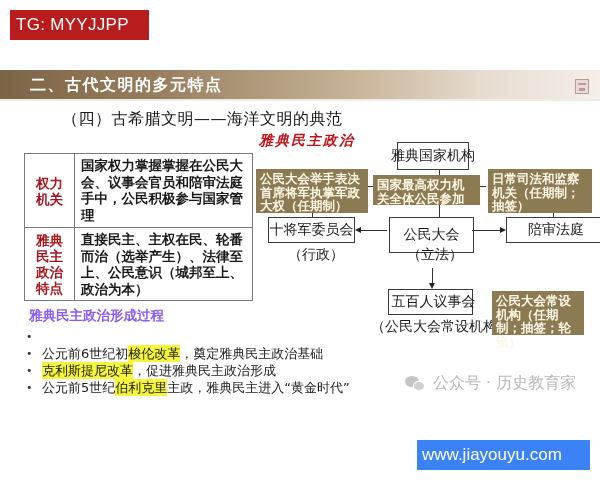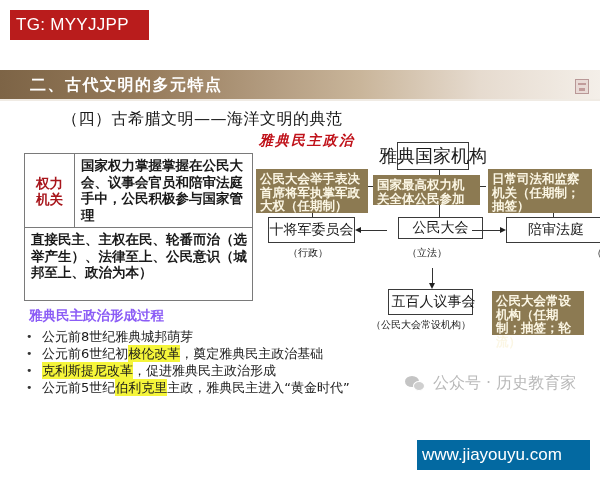--- a/index.html
+++ b/index.html
@@ -71,38 +71,38 @@
   .box {
     position: absolute; background: #ffffff; border: 1px solid #3a3a3a;
     font-family: "DejaVu Serif", "Liberation Serif", serif; color: #1a1a1a;
     display: flex; align-items: center; justify-content: center; font-size: 14px; white-space: nowrap;
   }
   .gbox {
     position: absolute; background: #8c7a52; color: #fbf6e4; font-family: "DejaVu Serif", serif;
     font-weight: bold; font-size: 12.5px; line-height: 13.5px; padding: 3px 4px;
   }
   .note {
-    position: absolute; font-family: "DejaVu Serif", serif; font-size: 10px; color: #1a1a1a; white-space: nowrap; text-align: right;
+    position: absolute; font-family: "DejaVu Serif", serif; font-size: 14px; color: #1a1a1a; white-space: nowrap; text-align: right;
   }
   .line { position: absolute; background: #333333; }
   .arrow-l, .arrow-r, .arrow-d { position: absolute; width: 0; height: 0; }
   .arrow-l { border-top: 3px solid transparent; border-bottom: 3px solid transparent; border-right: 6px solid #222; }
   .arrow-r { border-top: 3px solid transparent; border-bottom: 3px solid transparent; border-left: 6px solid #222; }
   .arrow-d { border-left: 3px solid transparent; border-right: 3px solid transparent; border-top: 6px solid #222; }
 
   .wechat {
     position: absolute; left: 405px; top: 373px; display: flex; align-items: center; color: #b9b9b9; font-size: 16px;
   }
   .wechat-icon { width: 22px; height: 16px; position: relative; margin-right: 6px; }
   .wechat-icon .b1 { position: absolute; left: 0; top: 0; width: 14px; height: 11px; border-radius: 50%; background: #c4c4c4; }
   .wechat-icon .b2 { position: absolute; left: 8px; top: 5px; width: 12px; height: 10px; border-radius: 50%; background: #cfcfcf; border: 1px solid #fff; }
 
   .wm-bottom {
     position: absolute; left: 417px; top: 440px; width: 173px; height: 30px;
-    background: #0369a1; color: #ffffff; font-family: "Liberation Sans", sans-serif;
+    background: #3b82f6; color: #ffffff; font-family: "Liberation Sans", sans-serif;
     font-size: 17px; line-height: 30px; padding-left: 5px;
   }
 </style>
 </head>
 <body>
 
 <div class="wm-top">TG: MYYJJPP</div>
 
 <div class="banner">
   <div class="banner-title">二、古代文明的多元特点</div>
@@ -116,29 +116,36 @@
   <div class="tbl-row r1">
     <div class="tbl-head">
       <div>
         <div>权力</div>
         <div>机关</div>
       </div>
     </div>
     <div class="tbl-body">国家权力掌握掌握在公民大会、议事会官员和陪审法庭手中，公民积极参与国家管理</div>
   </div>
   <div class="tbl-row r2">
+    <div class="tbl-head">
+      <div>
+        <div>雅典</div>
+        <div>民主</div>
+        <div>政治</div>
+        <div>特点</div>
+      </div>
+    </div>
     <div class="tbl-body">直接民主、主权在民、轮番而治（选举产生）、法律至上、公民意识（城邦至上、政治为本）</div>
   </div>
 </div>
 
 <div class="process-title">雅典民主政治形成过程</div>
 <ul class="process-list">
   <li>
     <span class="bullet">•</span>
-    <span>公元前8世纪雅典城邦萌芽</span>
   </li>
   <li>
     <span class="bullet">•</span>
     <span>公元前6世纪初</span>
       <span class="hl">梭伦改革</span>
       <span>，奠定雅典民主政治基础</span>
   </li>
   <li>
     <span class="bullet">•</span>
       <span class="hl">克利斯提尼改革</span>
@@ -147,34 +154,34 @@
   <li>
     <span class="bullet">•</span>
     <span>公元前5世纪</span>
       <span class="hl">伯利克里</span>
       <span>主政，雅典民主进入“黄金时代”</span>
   </li>
 </ul>
 
 <div>
 
-  <div class="box" style="left:397px; top:142px; width:72px; height:28px; font-size:18px;">雅典国家机构</div>
+  <div class="box" style="left:397px; top:142px; width:72px; height:28px; font-size:14px;">雅典国家机构</div>
 
   <div class="line" style="left:439px; top:170px; width:1px; height:56px;"></div>
   <div class="line" style="left:312px; top:208px; width:1px; height:10px;"></div>
   <div class="line" style="left:553px; top:208px; width:1px; height:10px;"></div>
   <div class="line" style="left:368px; top:186px; width:6px; height:1px;"></div>
   <div class="line" style="left:480px; top:186px; width:6px; height:1px;"></div>
 
   <div class="gbox" style="left:256px; top:169px; width:112px; height:44px;">公民大会举手表决首席将军执掌军政大权（任期制）</div>
   <div class="gbox" style="left:373px; top:175px; width:107px; height:30px;">国家最高权力机关全体公民参加</div>
   <div class="gbox" style="left:488px; top:169px; width:104px; height:44px;">日常司法和监察机关（任期制；抽签）</div>
 
   <div class="box" style="left:268px; top:217px; width:87px; height:26px;">十将军委员会</div>
-  <div class="box" style="left:398px; top:217px; width:85px; height:22px;">公民大会</div>
+  <div class="box" style="left:389px; top:217px; width:85px; height:36px;">公民大会</div>
   <div class="box" style="left:506px; top:217px; width:100px; height:26px;">陪审法庭</div>
 
   <div class="line" style="left:361px; top:230px; width:26px; height:1px;"></div>
   <div class="arrow-l" style="left:355px; top:227px;"></div>
   <div class="line" style="left:472px; top:230px; width:28px; height:1px;"></div>
   <div class="arrow-r" style="left:500px; top:227px;"></div>
 
   <div class="note" style="left:288px; top:246px;">（行政）</div>
   <div class="note" style="left:407px; top:246px;">（立法）</div>
   <div class="note" style="left:551px; top:246px;margin-left:41px;">（司法）</div>

